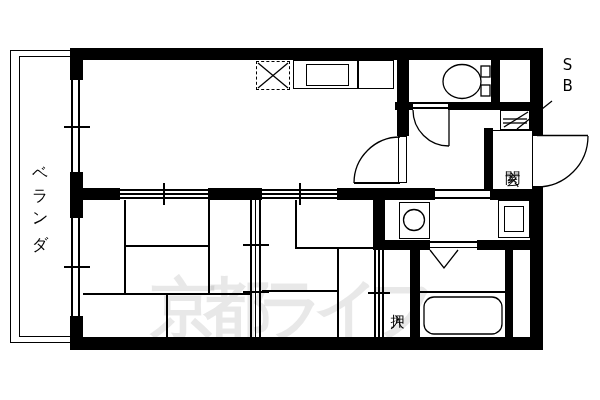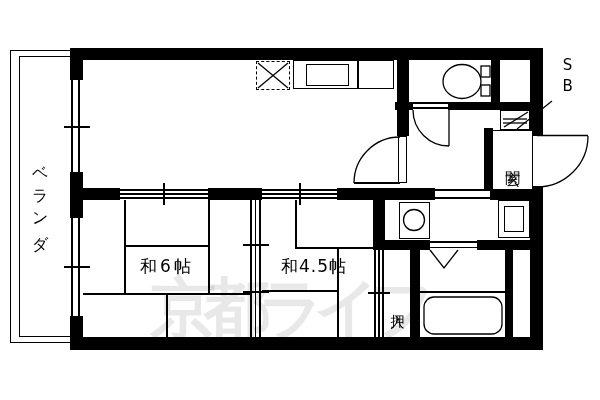--- a/index.html
+++ b/index.html
@@ -125,20 +125,18 @@
       <circle cx="414" cy="220" r="10.5"></circle>
       <line x1="552" y1="101" x2="517" y2="129"></line>
       <line x1="504" y1="127" x2="528" y2="112"></line>
       <line x1="503" y1="119" x2="527" y2="119"></line>
       <line x1="503" y1="123" x2="527" y2="123"></line>
       <rect x="424" y="297" width="78" height="37" rx="10" fill="#fff"></rect>
     </g>
   </svg>
 
   <div class="label vtext" style="left:40px;top:201px;font-size:16px;letter-spacing:5px;">ベランダ</div>
-  <div class="label" style="left:167px;top:267px;letter-spacing:3px;">和6帖</div>
-  <div class="label" style="left:314px;top:267px;letter-spacing:1px;">和4.5帖</div>
   <div class="label vtext" style="left:398px;top:303px;font-size:14px;">押入</div>
   <div class="label vtext" style="left:512px;top:159px;font-size:15px;">玄関</div>
   <div class="label vtext" style="left:567px;top:77px;font-size:15px;letter-spacing:3px;">SB</div>
 
   <div id="watermark">京都ライフ</div>
 </div>
 
 </body></html>

